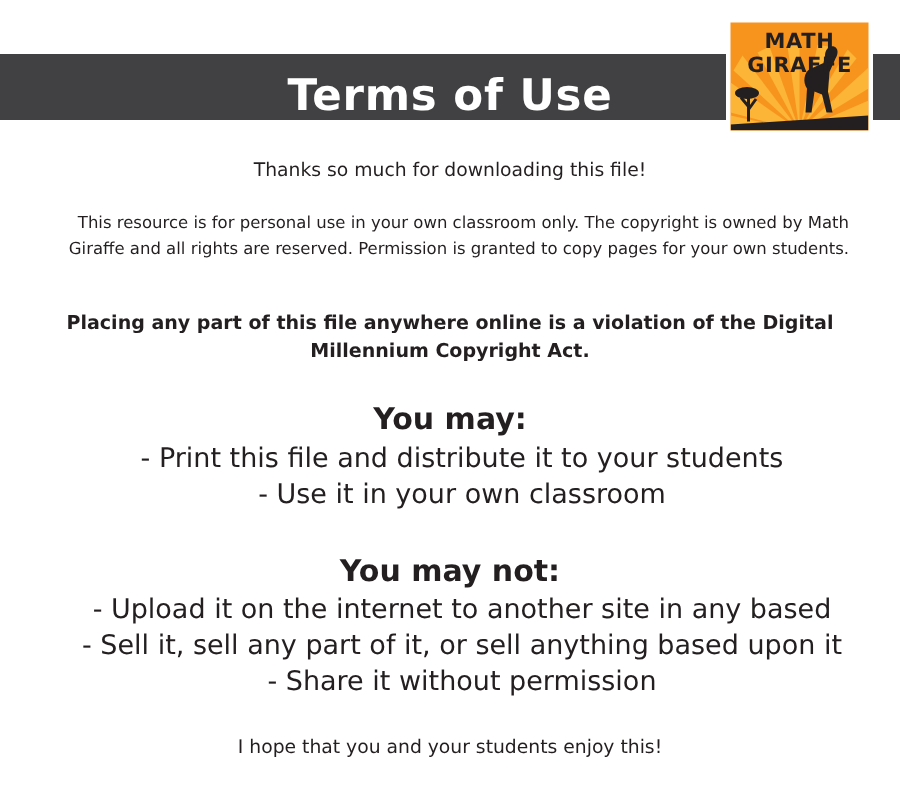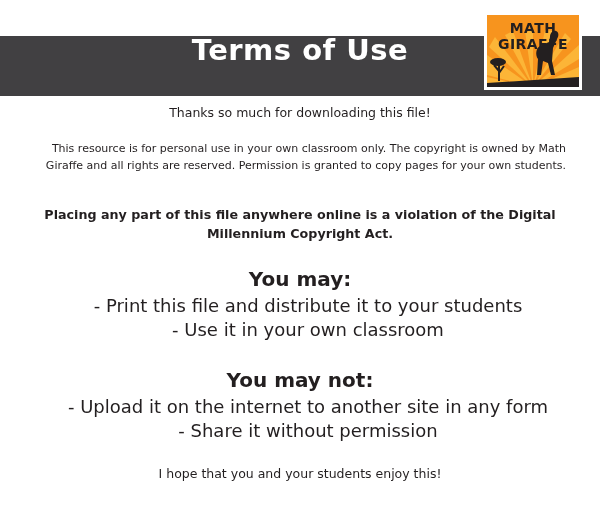--- a/index.html
+++ b/index.html
@@ -20,24 +20,24 @@
     height: 523px;
     background: #ffffff;
   }
 
   
   .header-band {
     position: absolute;
     top: 36px;
     left: 0;
     width: 600px;
-    height: 60px;
+    height: 44px;
     background: #414042;
     display: flex;
-    align-items: flex-start;
+    align-items: flex-end;
     justify-content: center;
   }
   .header-title {
     color: #ffffff;
     font-size: 29px;
     font-weight: bold;
     letter-spacing: 0.5px;
     line-height: 1;
     margin: 0;
     padding: 0 0 2px 0;
@@ -185,20 +185,21 @@
     <p class="para warning">Placing any part of this file anywhere online is a violation of the Digital Millennium Copyright Act.</p>
 
     <h2 class="section-heading may-heading">You may:</h2>
     <ul class="list">
       <li>-  Print this file and distribute it to your students</li>
       <li>-  Use it in your own classroom</li>
     </ul>
 
     <h2 class="section-heading maynot-heading">You may not:</h2>
     <ul class="list">
-      <li>-  Upload it on the internet to another site in any form</li>
+      <li>-  Upload it on the internet to another site in any based</li>
+      <li>-  Sell it, sell any part of it, or sell anything based upon it</li>
       <li>-  Share it without permission</li>
     </ul>
 
     <p class="para closing">I hope that you and your students enjoy this!</p>
 
   </div>
 </div>
 
 </body></html>

